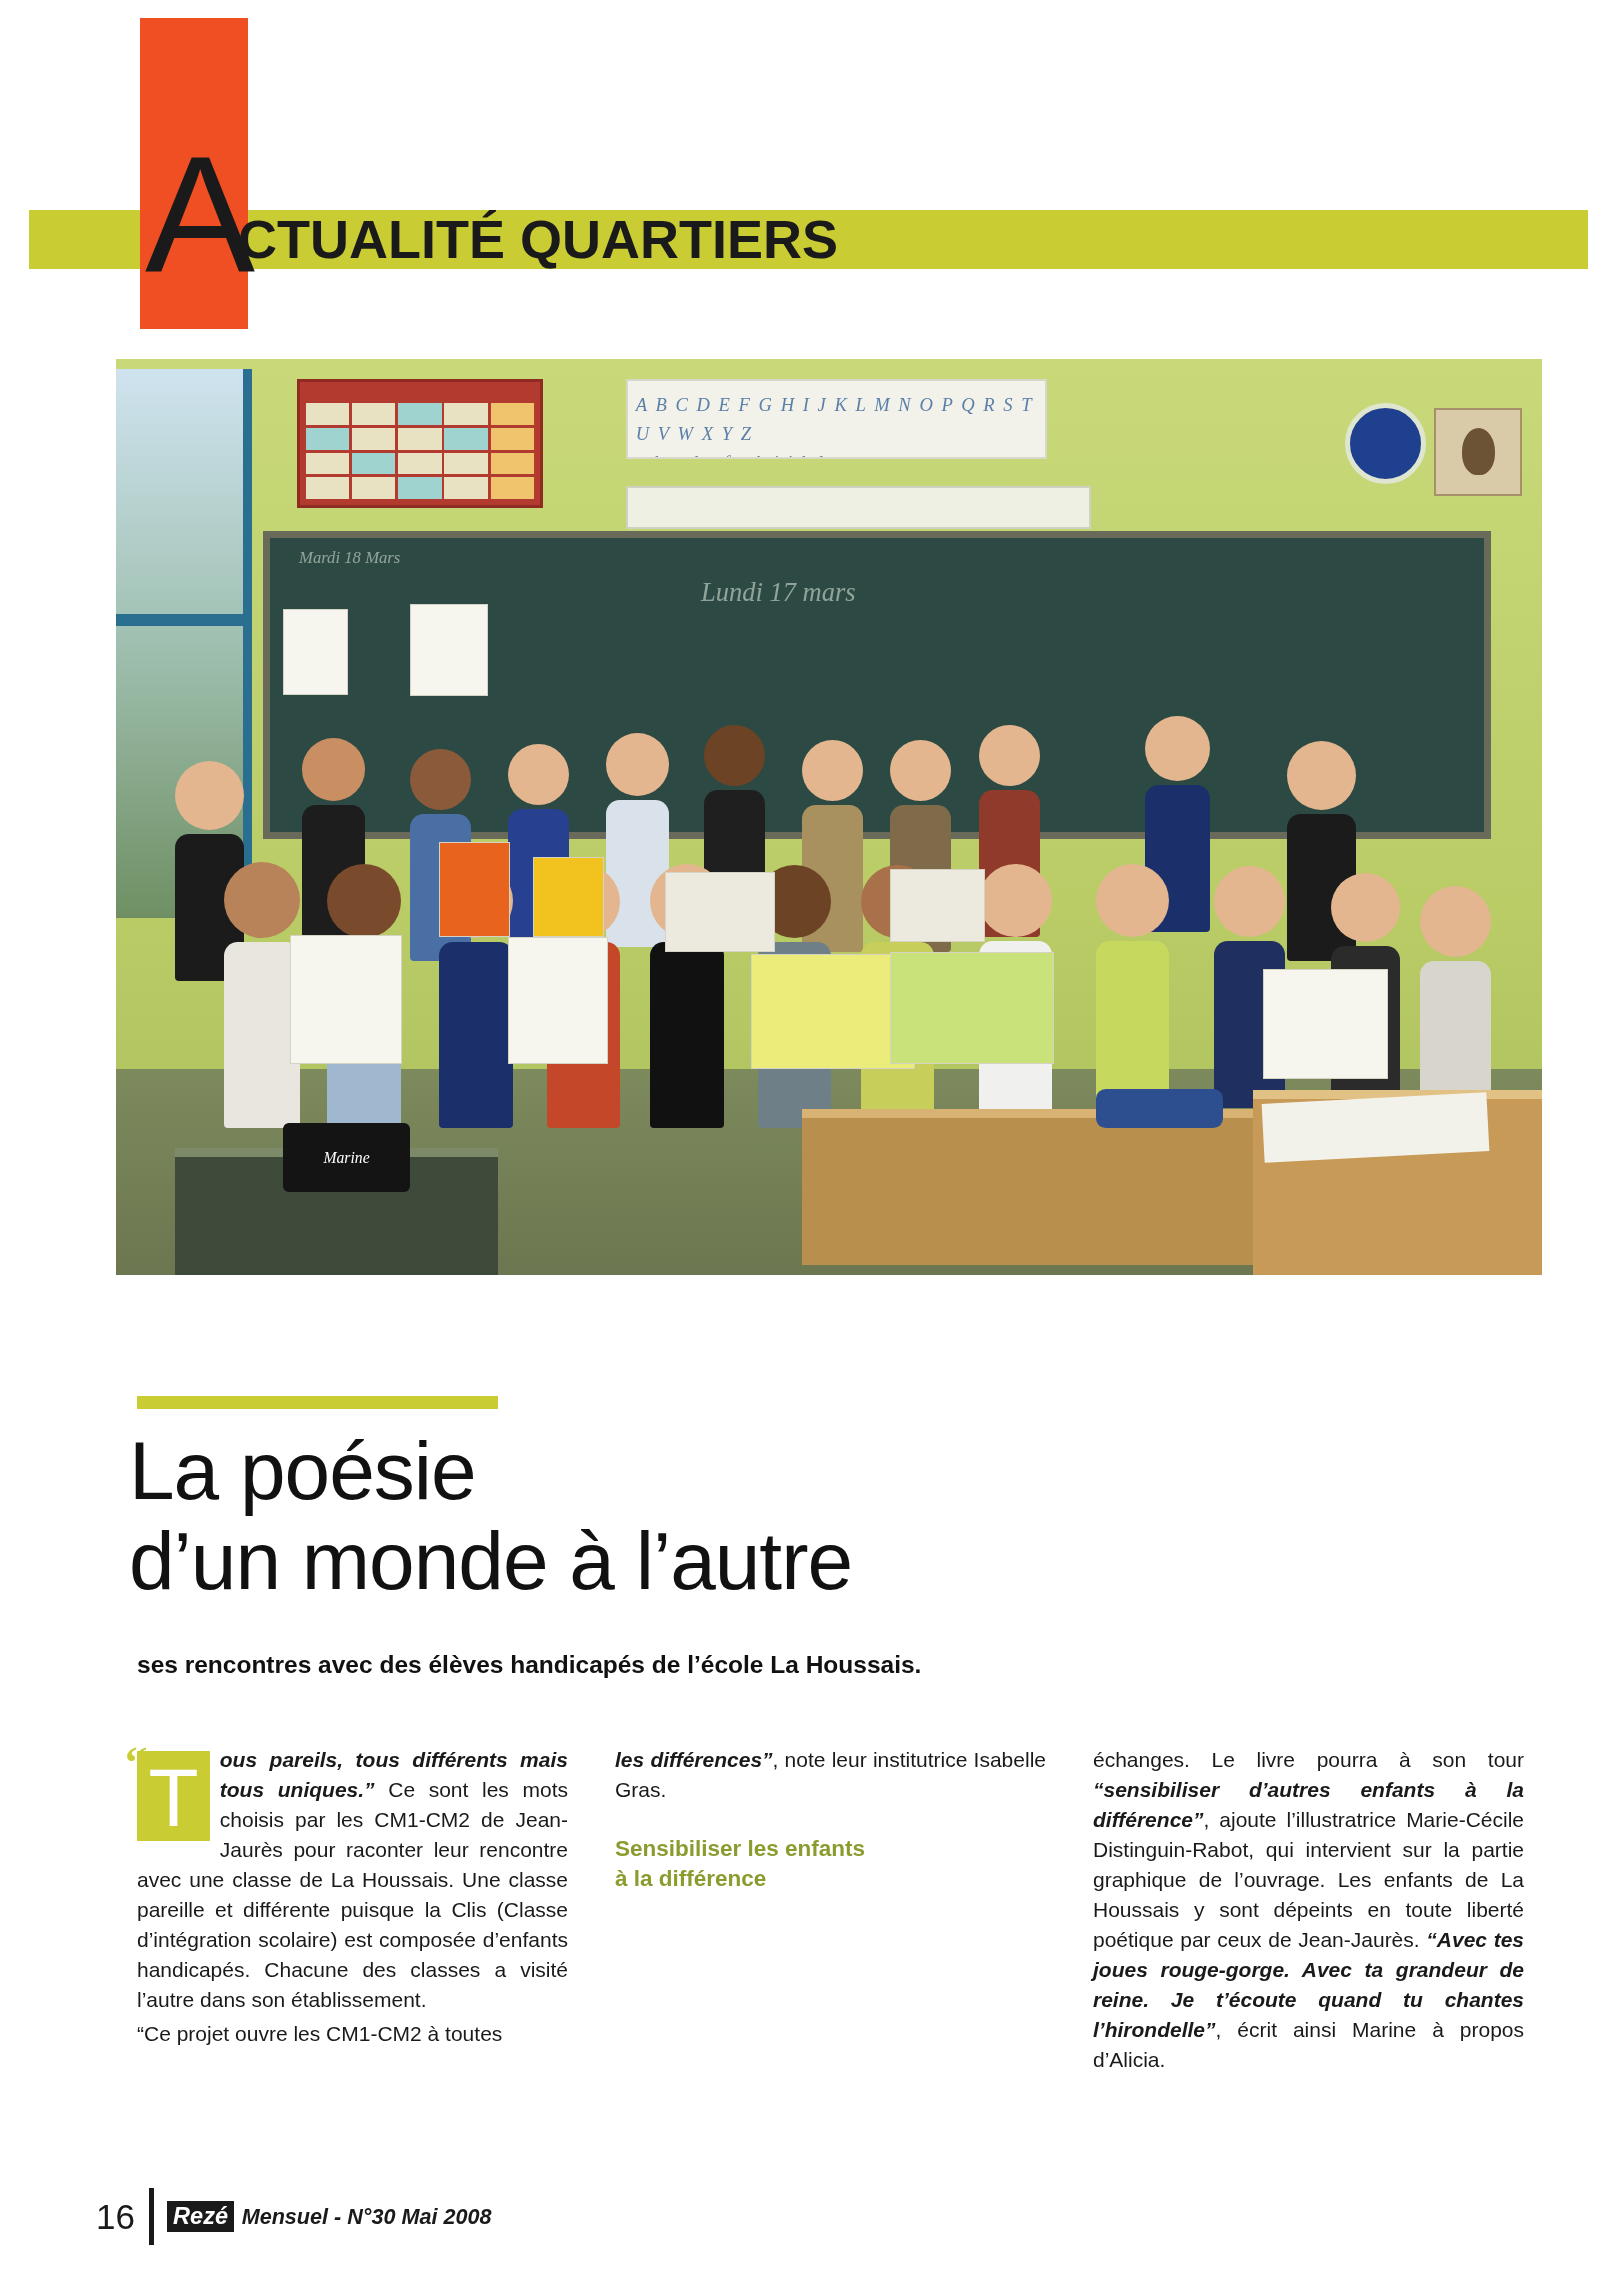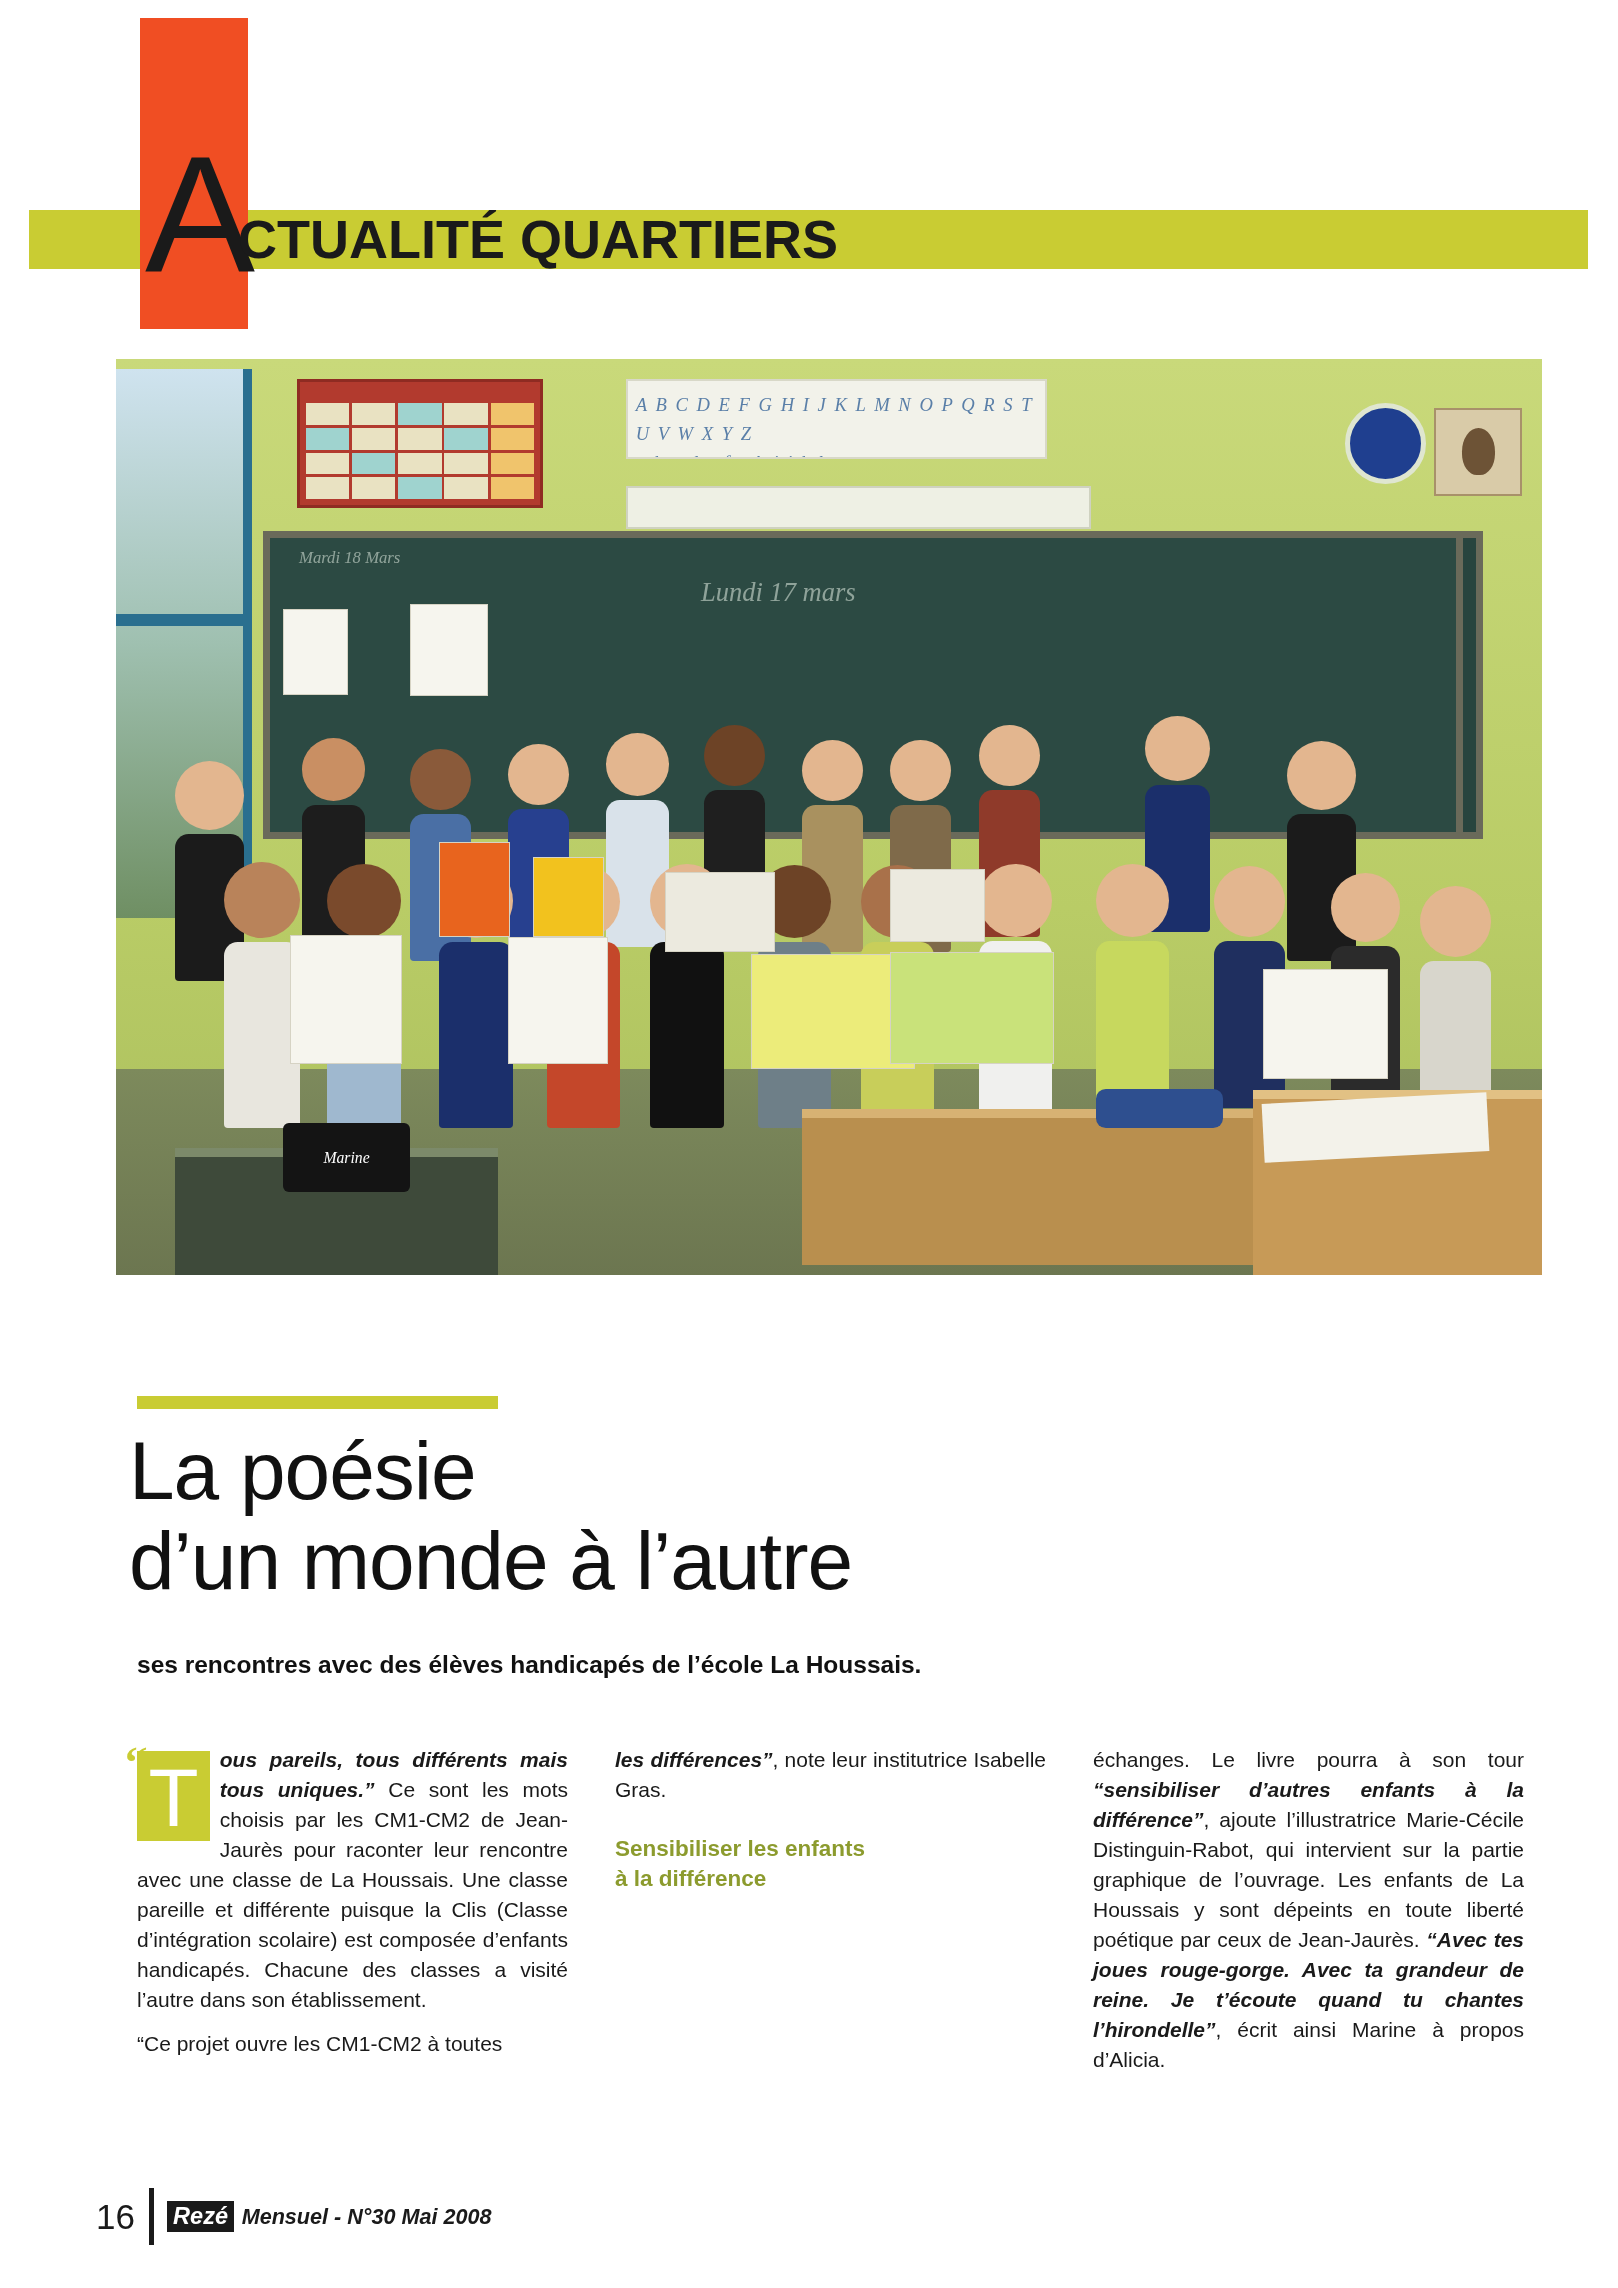--- a/index.html
+++ b/index.html
@@ -99,20 +99,21 @@
     position: absolute;
     left: 0; top: 245px; width: 127px; height: 11.8px;
     background: #2a6f8f;
   }
   .ph-board {
     position: absolute;
     left: 147px; top: 172px;
     width: 1186px; height: 294px;
     background: #2c4a43;
     border: 7.8px solid #6a6a5a;
+    padding-left: 28px;
   }
   .ph-board2 {
     position: absolute;
     left: 1059px; top: 172px;
     width: 294px; height: 294px;
     background: #28443e;
     border: 7.8px solid #6a6a5a;
   }
   .ph-chalk {
     position: absolute;
@@ -329,21 +330,21 @@
     gap: 47px;
   }
   .col {
     width: 431px;
     font-size: 21px;
     line-height: 30px;
     text-align: justify;
     color: #1a1a1a;
   }
   .col p { margin: 0 0 0 0; }
-  .col p + p { margin-top: 14px; }
+  .col p + p { margin-top: 4px; }
   .dropcap-quote {
     position: absolute;
     left: 125px;
     top: 1743px;
     font-size: 45px;
     color: #c9cc33;
     font-weight: 700;
     font-family: "Liberation Serif", serif;
     line-height: 39px;
   }

